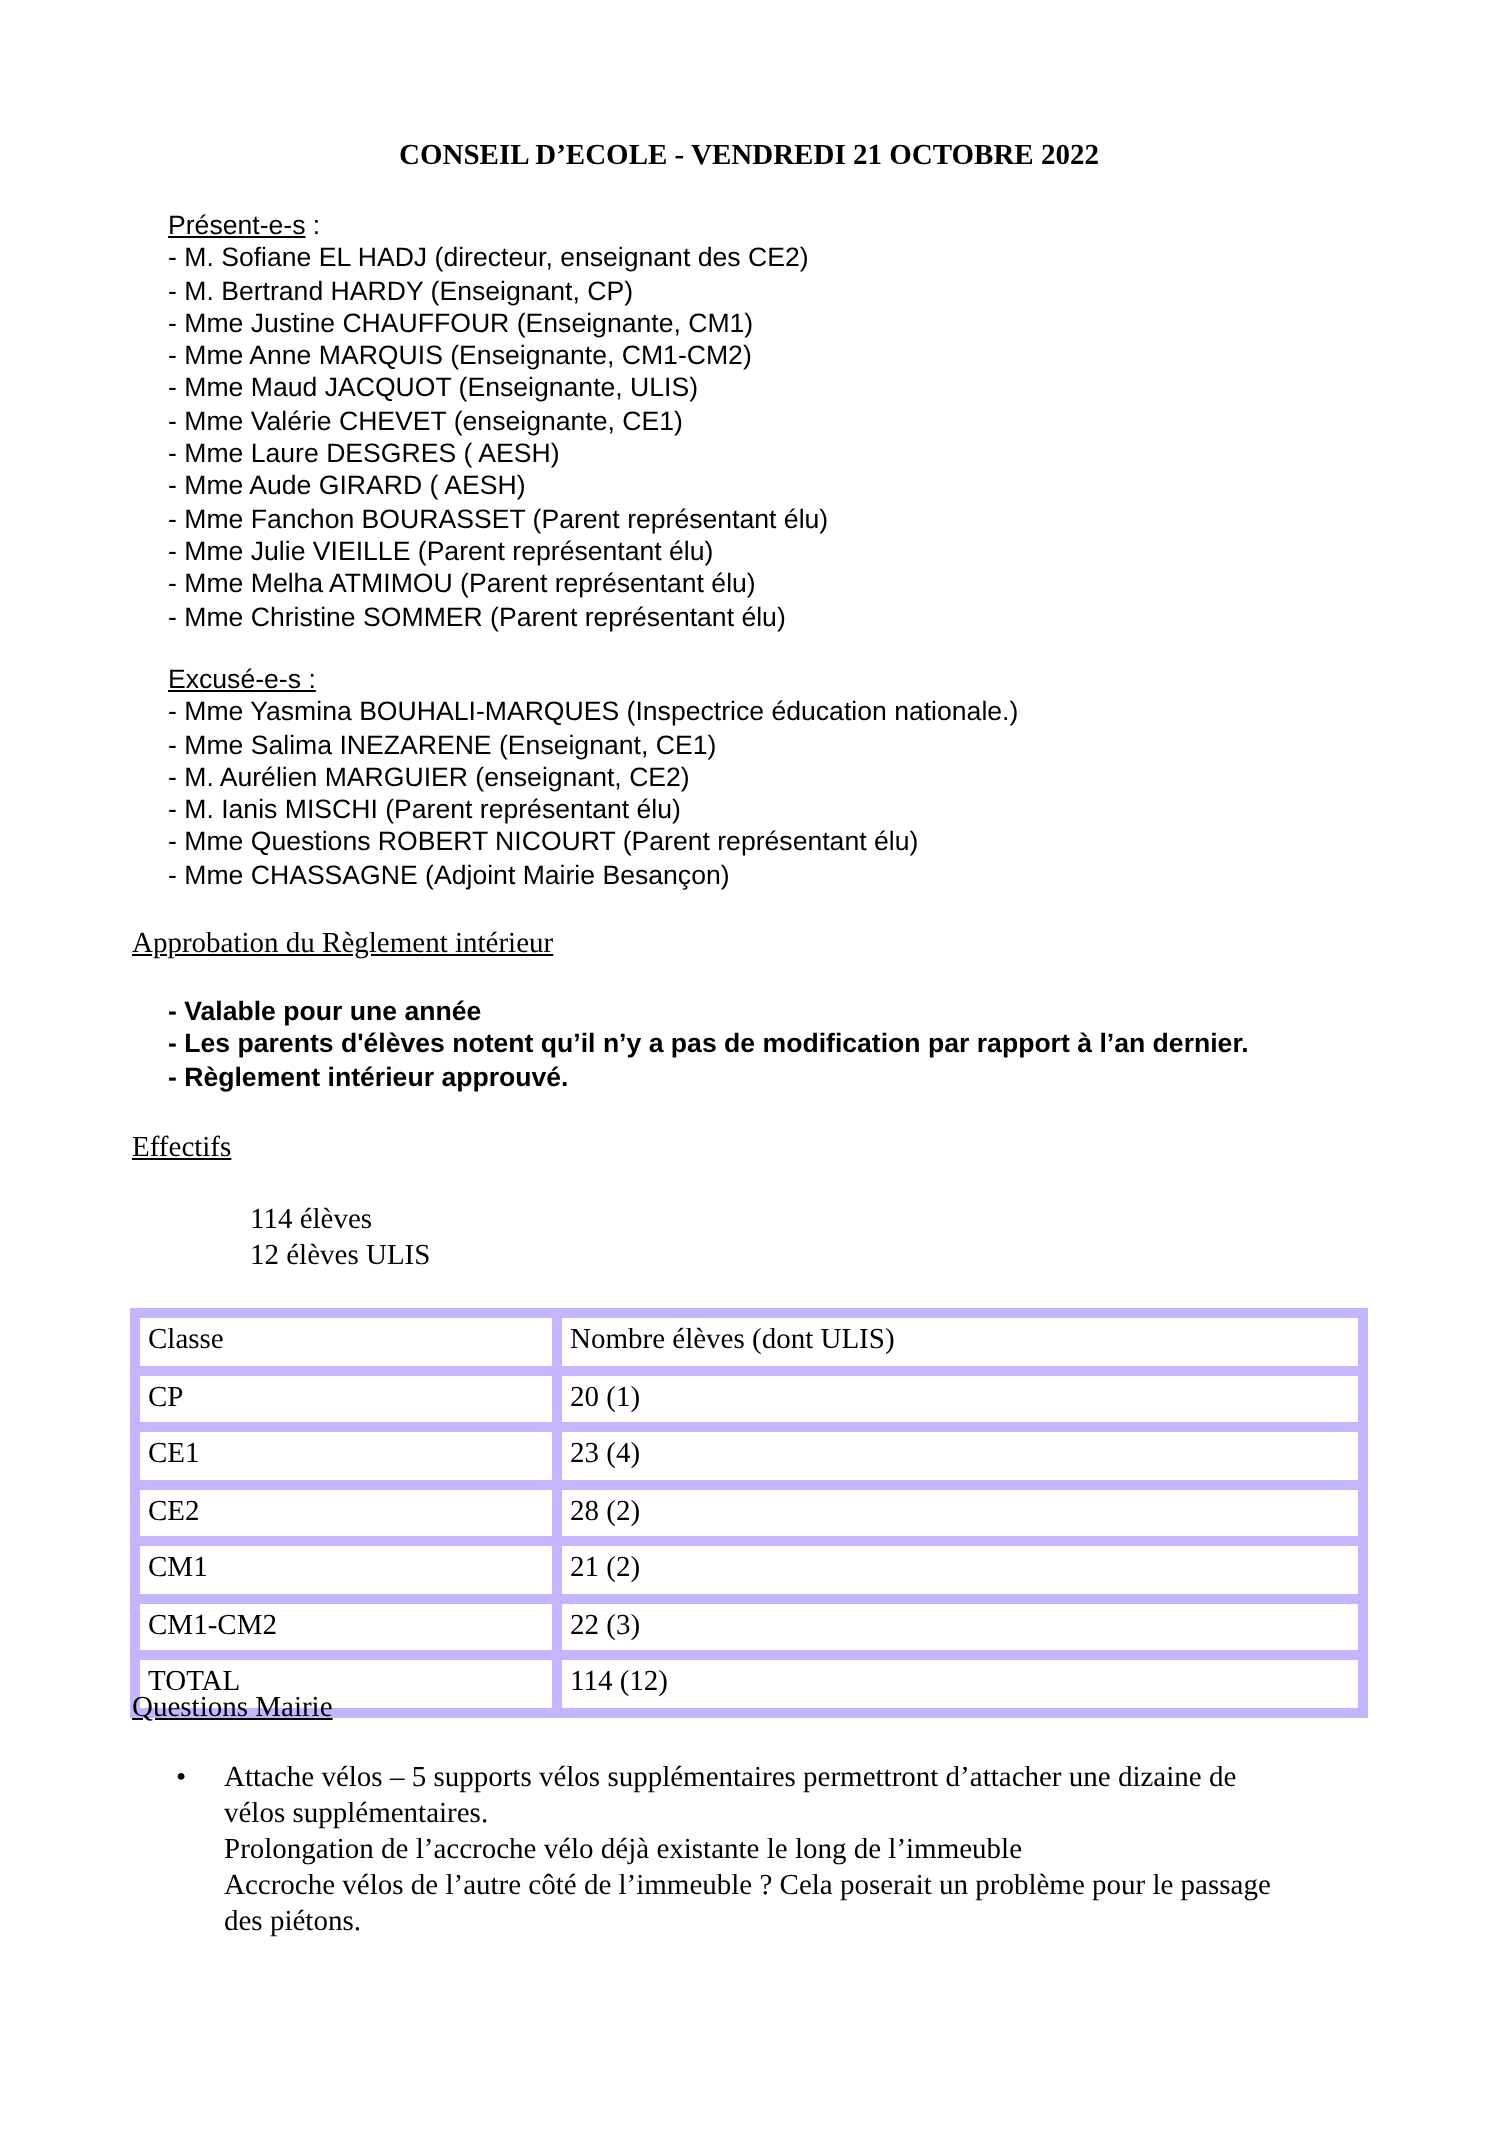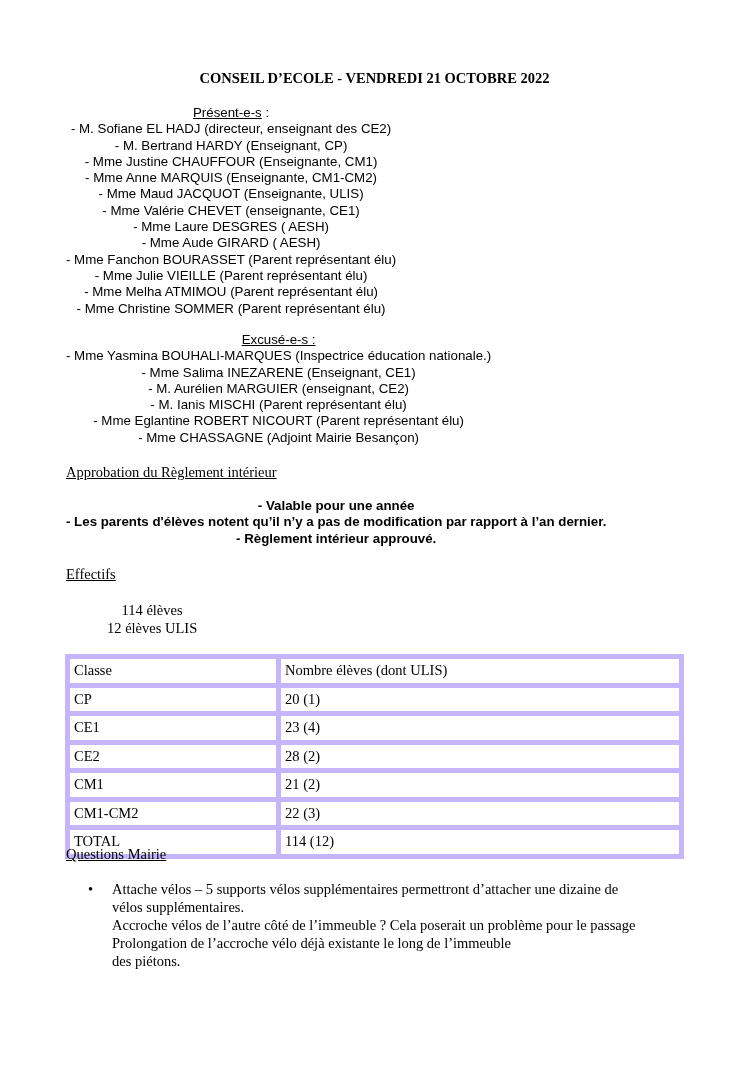--- a/index.html
+++ b/index.html
@@ -3,21 +3,21 @@
   <meta charset="utf-8">
   <style>
     html, body { margin: 0; padding: 0; background: #ffffff; }
     body { width: 749px; height: 1073px; position: relative; overflow: hidden; color: #000; }
     .page { position: absolute; left: 0; top: 0; width: 654px; height: 1073px; }
     .title {
       position: absolute; left: 0; width: 749px; top: 70px; text-align: center;
       font-family: "Liberation Serif", serif; font-weight: bold; font-size: 14.5px; letter-spacing: 0px;
     }
     .sans { font-family: "Liberation Sans", sans-serif; font-size: 13.3px; }
-    .block { position: absolute; left: 66px; text-align: center; }
+    .block { position: absolute; left: 84px; }
     .line { height: 16.3px; line-height: 16.3px; white-space: nowrap; }
     .u { text-decoration: underline; }
     .heading-serif { position: absolute; left: 66px; font-family: "Liberation Serif", serif; font-size: 14.5px; text-decoration: underline; white-space: nowrap; }
     .sline { height: 18px; line-height: 18px; white-space: nowrap; font-family: "Liberation Serif", serif; font-size: 14.5px; margin-left: 41px; }
     table.eff {
       position: absolute; left: 65px; top: 654px; width: 619px; border-collapse: collapse;
       font-family: "Liberation Serif", serif; font-size: 14.5px;
     }
     table.eff td { border: 5px solid #c4b5fd; height: 23.5px; padding: 0 4px; vertical-align: middle; }
     table.eff td.c1 { width: 198px; }
@@ -49,21 +49,21 @@
     <div class="line">- Mme Melha ATMIMOU (Parent représentant élu)</div>
     <div class="line">- Mme Christine SOMMER (Parent représentant élu)</div>
   </div>
 
   <div class="block sans" style="top:332px;">
     <div class="line u">Excusé-e-s :</div>
     <div class="line">- Mme Yasmina BOUHALI-MARQUES (Inspectrice éducation nationale.)</div>
     <div class="line">- Mme Salima INEZARENE (Enseignant, CE1)</div>
     <div class="line">- M. Aurélien MARGUIER (enseignant, CE2)</div>
     <div class="line">- M. Ianis MISCHI (Parent représentant élu)</div>
-    <div class="line">- Mme Eglantine ROBERT NICOURT (Parent représentant élu)</div>
+    <div class="line">- Mme Questions ROBERT NICOURT (Parent représentant élu)</div>
     <div class="line">- Mme CHASSAGNE (Adjoint Mairie Besançon)</div>
   </div>
 
   <div class="heading-serif" style="top:464px;">Approbation du Règlement intérieur</div>
   <div class="block sans" style="top:498px;font-weight:bold;">
     <div class="line">- Valable pour une année</div>
     <div class="line">- Les parents d'élèves notent qu’il n’y a pas de modification par rapport à l’an dernier.</div>
     <div class="line">- Règlement intérieur approuvé.</div>
   </div>
 
@@ -106,20 +106,20 @@
   </tbody>
     </table>
 
   <div class="heading-serif" style="top:846px;font-family:Liberation Serif, serif;">Questions Mairie</div>
   <div class="bullets">
     <div class="bullet-row">
       <div class="bullet-dot">•</div>
       <div class="bullet-body">
         <div>Attache vélos – 5 supports vélos supplémentaires permettront d’attacher une dizaine de</div>
         <div>vélos supplémentaires.</div>
+        <div>Prolongation de l’accroche vélo déjà existante le long de l’immeuble</div>
         <div>Accroche vélos de l’autre côté de l’immeuble ? Cela poserait un problème pour le passage</div>
-        <div>Prolongation de l’accroche vélo déjà existante le long de l’immeuble</div>
         <div>des piétons.</div>
       </div>
     </div>
   </div>
 
 </div>
 
 </body></html>

